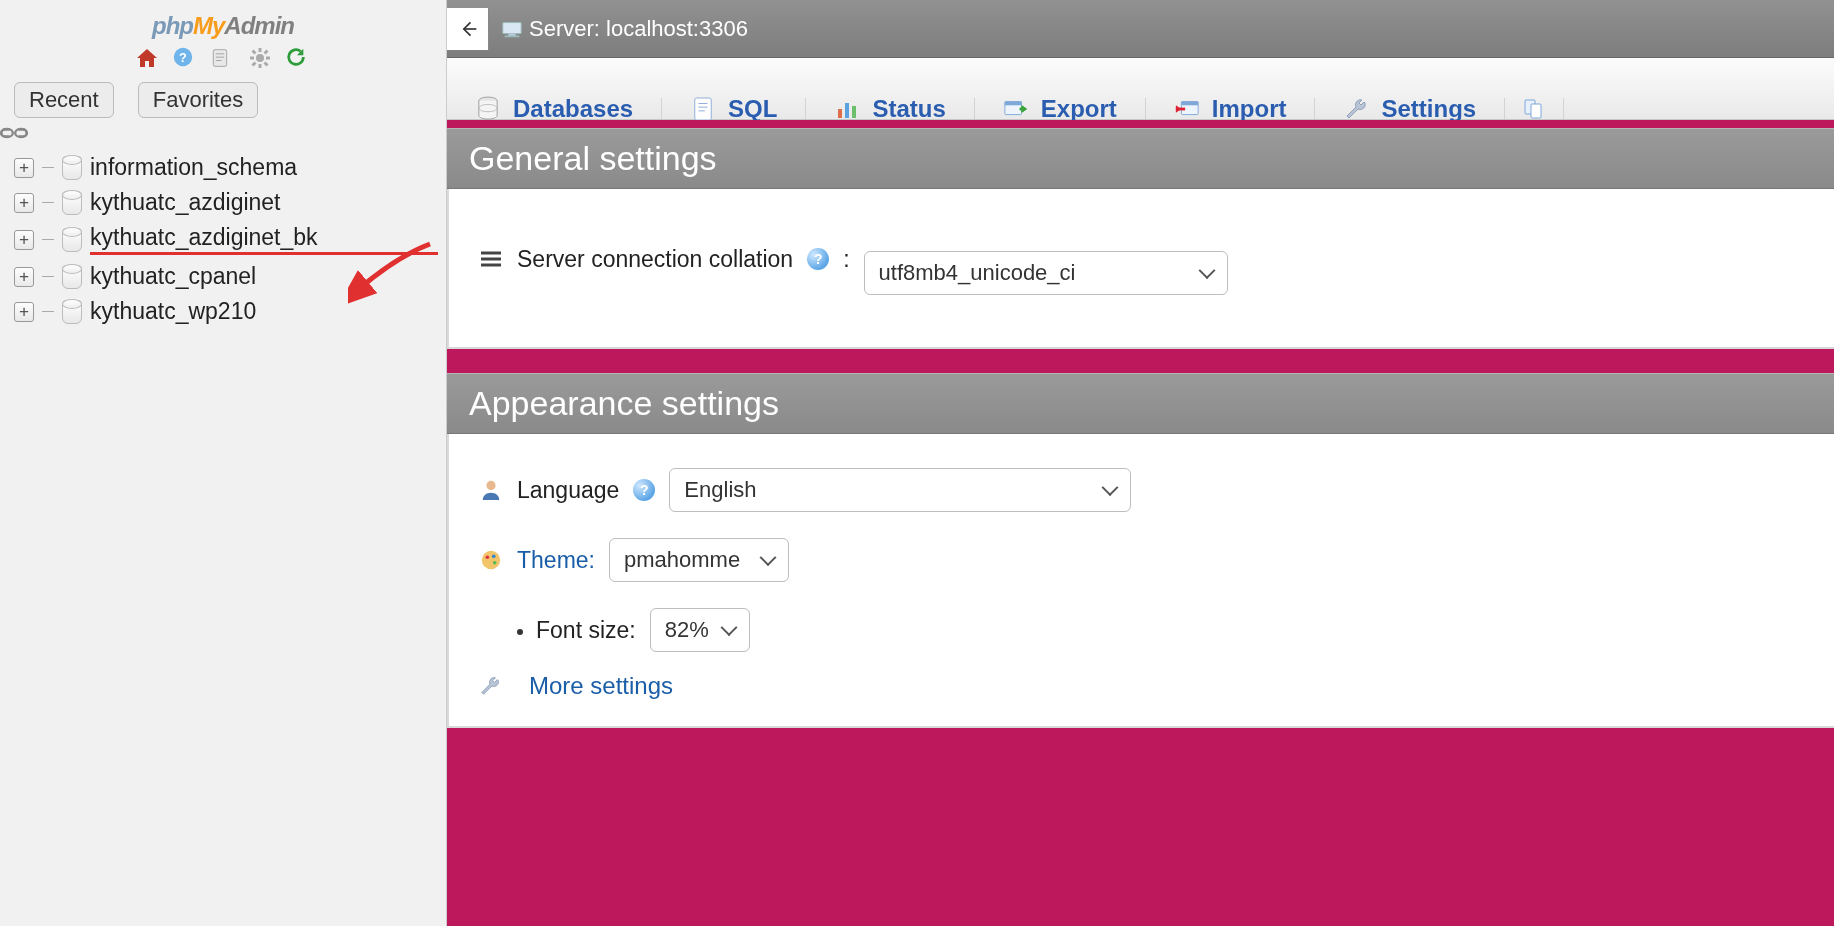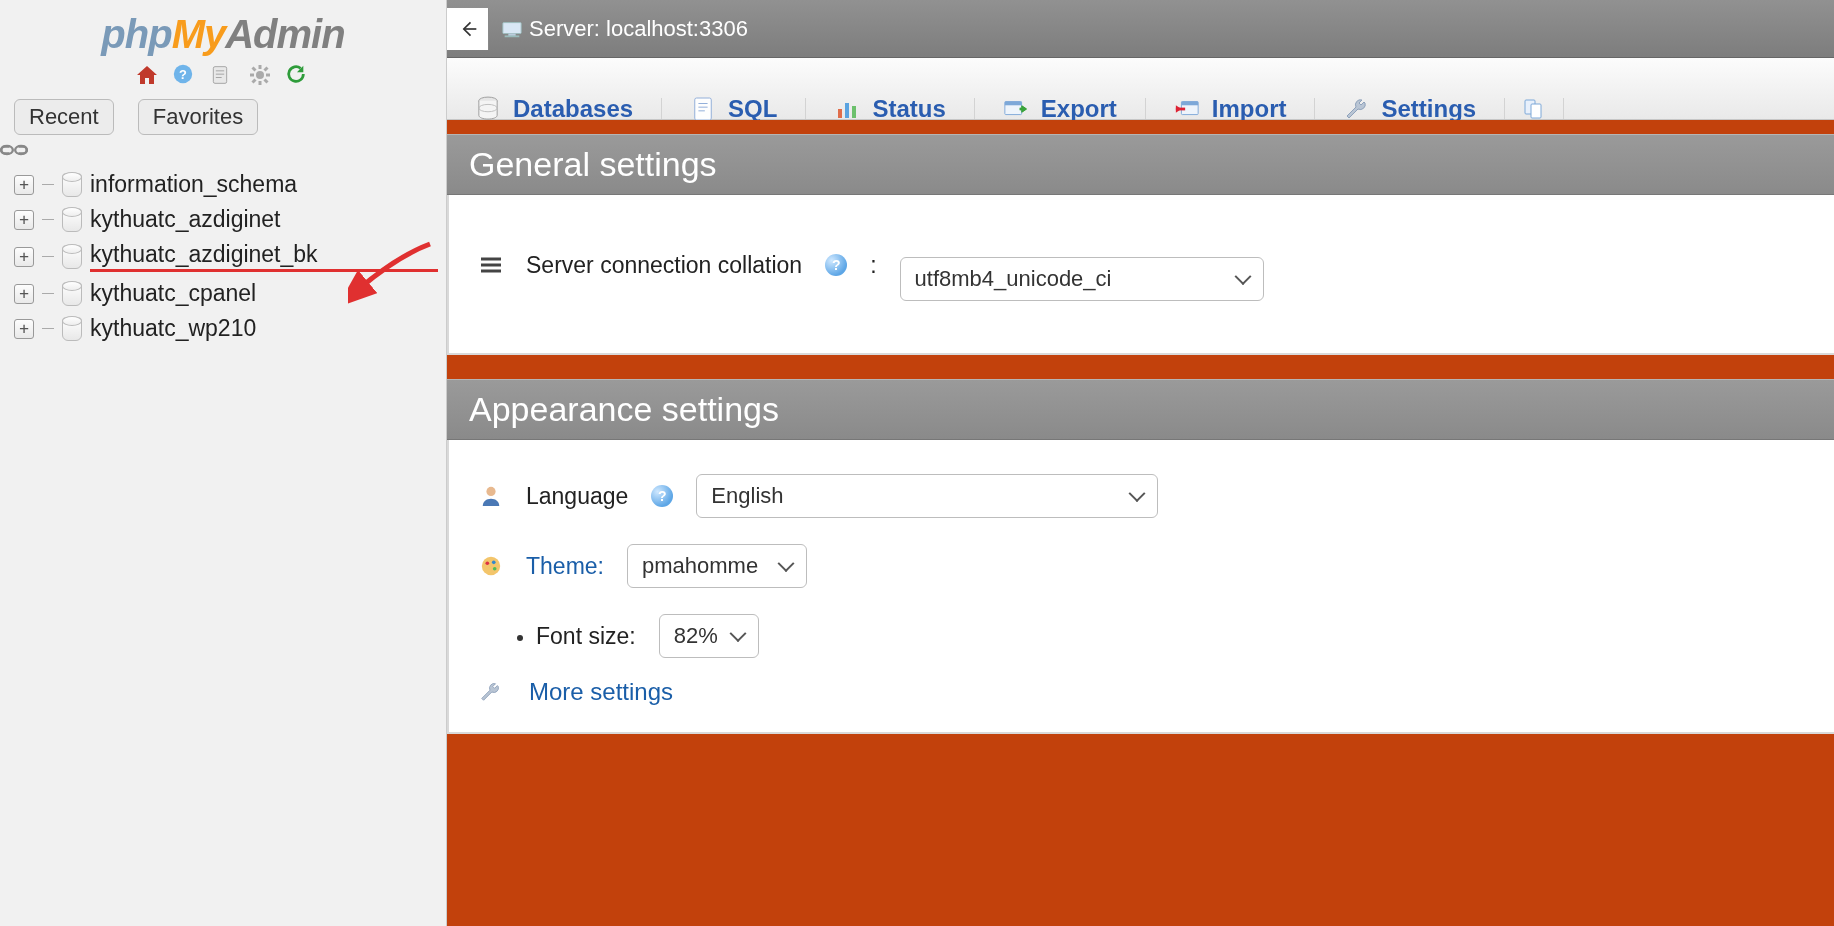--- a/index.html
+++ b/index.html
@@ -20,21 +20,21 @@
     background: #f1f1f1;
     border-right: 1px solid #ccc;
     display: flex;
     flex-direction: column;
     padding-top: 12px;
   }
   .logo {
     text-align: center;
     font-weight: bold;
     font-style: italic;
-    font-size: 40px;
+    font-size: 24px;
     letter-spacing: -1px;
     margin-bottom: 6px;
   }
   .logo .php { color: #7a9ab8; }
   .logo .my  { color: #f89c1c; font-style: italic; }
   .logo .admin { color: #808080; font-style: italic; }
   .sidebar-icons {
     text-align: center;
     margin-bottom: 10px;
   }
@@ -170,24 +170,24 @@
     white-space: nowrap;
     margin-top: 40px;
   }
   .top-tab .tab-icon {
     width: 26px; height: 26px;
     display: inline-flex; align-items: center; justify-content: center;
   }
   .top-tab.more { padding: 0 16px; }
 
   .content {
-    padding: 14px 0 0 0;
+    padding: 8px 0 0 0;
     overflow: auto;
     flex: 1;
-    background: #c2410c;
+    background: #be185d;
   }
   .panel {
     margin: 0 0 24px 0;
   }
   .panel-header {
     background: linear-gradient(#9a9a9a,#8a8a8a);
     color: #fff;
     font-size: 34px;
     padding: 10px 22px;
     border-top: 1px solid #b5b5b5;
@@ -196,21 +196,21 @@
   .panel-body {
     border: 2px solid #d9d9d9;
     border-top: none;
     border-right: none;
     padding: 34px 26px 26px 30px;
     background: #fff;
   }
   .form-row {
     display: flex;
     align-items: center;
-    gap: 23px;
+    gap: 14px;
     margin-bottom: 26px;
     font-size: 23px;
     color: #222;
   }
   .form-row .row-icon {
     width: 24px; height: 22px;
     display: inline-flex; align-items: center; justify-content: center;
   }
   .form-row label { color: #222; }
   .form-row .link-label { color: #1a5ea8; cursor: pointer; }

